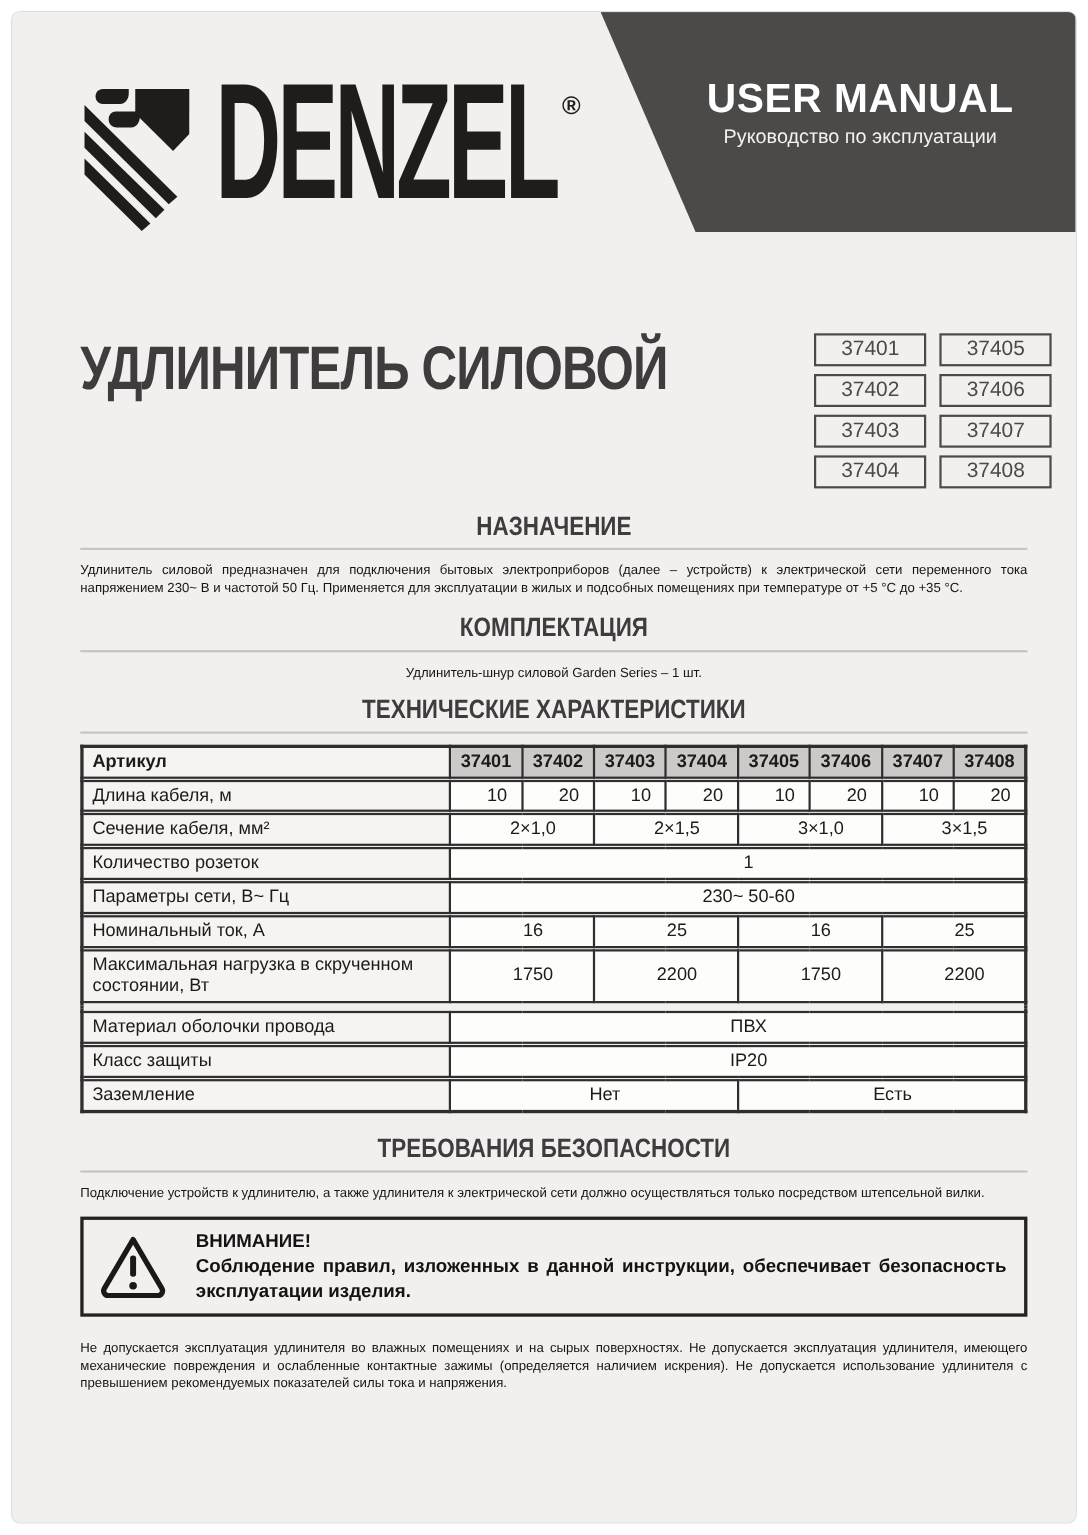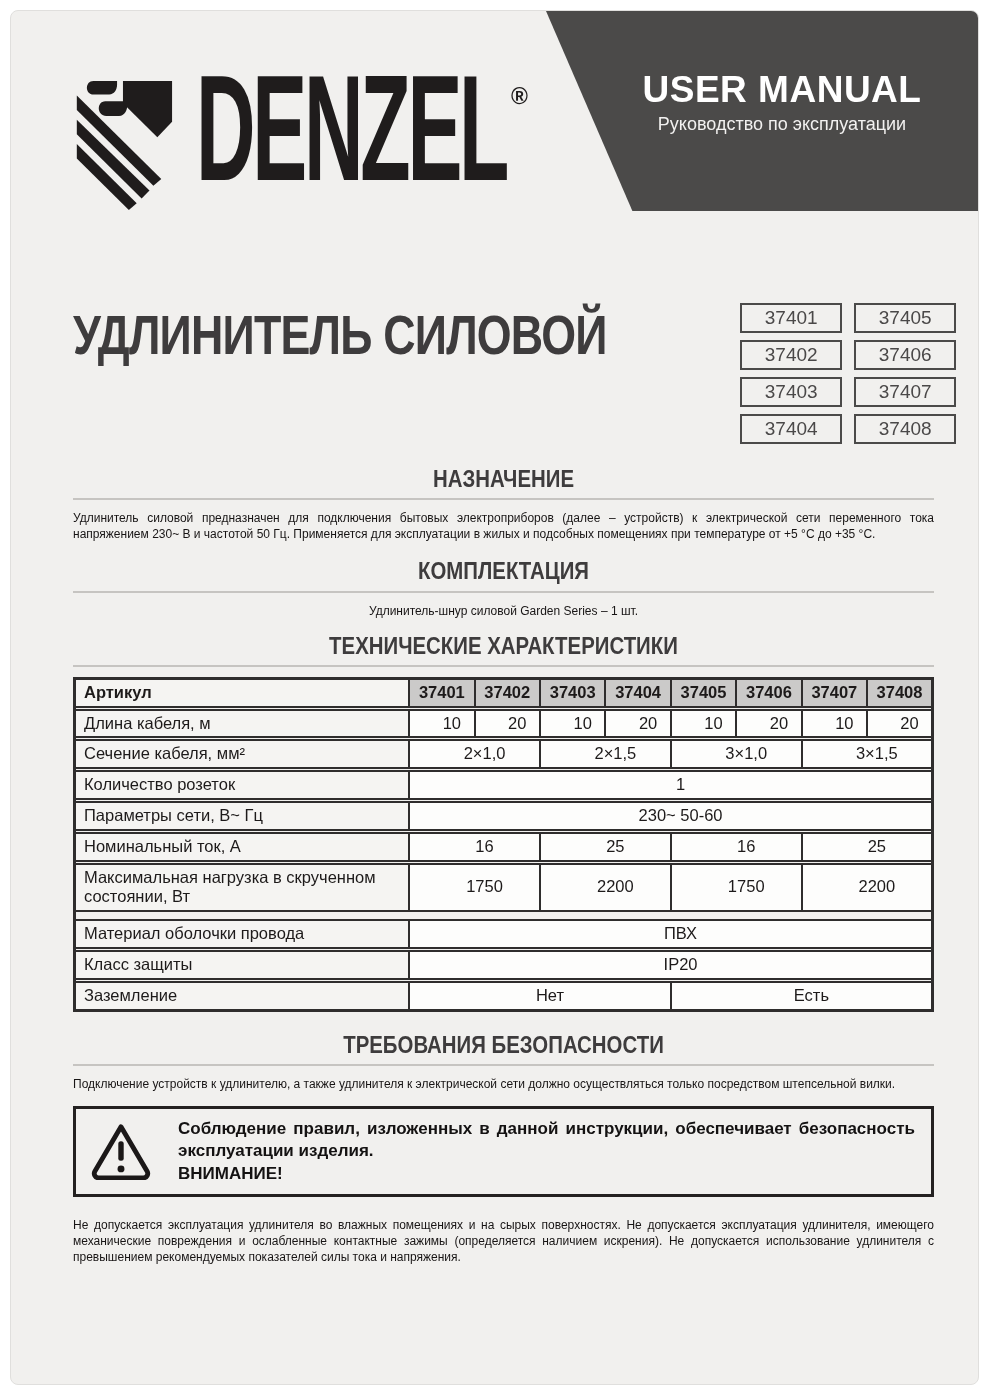--- a/index.html
+++ b/index.html
@@ -260,22 +260,22 @@
     <hr class="rule">
     <p class="body-text">Подключение устройств к удлинителю, а также удлинителя к электрической сети должно осуществляться только посредством штепсельной вилки.</p>
 
     <div class="warn-box">
       <svg class="warn-icon" viewBox="0 0 64 60" aria-hidden="true">
         <path d="M32,5 L59,51 a4.5,4.5 0 0 1 -4,6.8 L9,57.8 a4.5,4.5 0 0 1 -4,-6.8 Z" fill="none" stroke="#1b1818" stroke-width="5" stroke-linejoin="round"></path>
         <rect x="29.2" y="20" width="5.6" height="20" rx="2.6" fill="#1b1818"></rect>
         <circle cx="32" cy="48.5" r="3.6" fill="#1b1818"></circle>
       </svg>
       <div class="warn-text">
+        <div>ВНИМАНИЕ!</div>
         <div>Соблюдение правил, изложенных в данной инструкции, обеспечивает безопасность эксплуатации изделия.</div>
-        <div>ВНИМАНИЕ!</div>
       </div>
     </div>
 
     <div class="footer-block">
       <p class="body-text">Не допускается эксплуатация удлинителя во влажных помещениях и на сырых поверхностях. Не допускается эксплуатация удлинителя, имеющего механические повреждения и ослабленные контактные зажимы (определяется наличием искрения). Не допускается использование удлинителя с превышением рекомендуемых показателей силы тока и напряжения.</p>
 
     </div>
 
   </div>
 </div>

